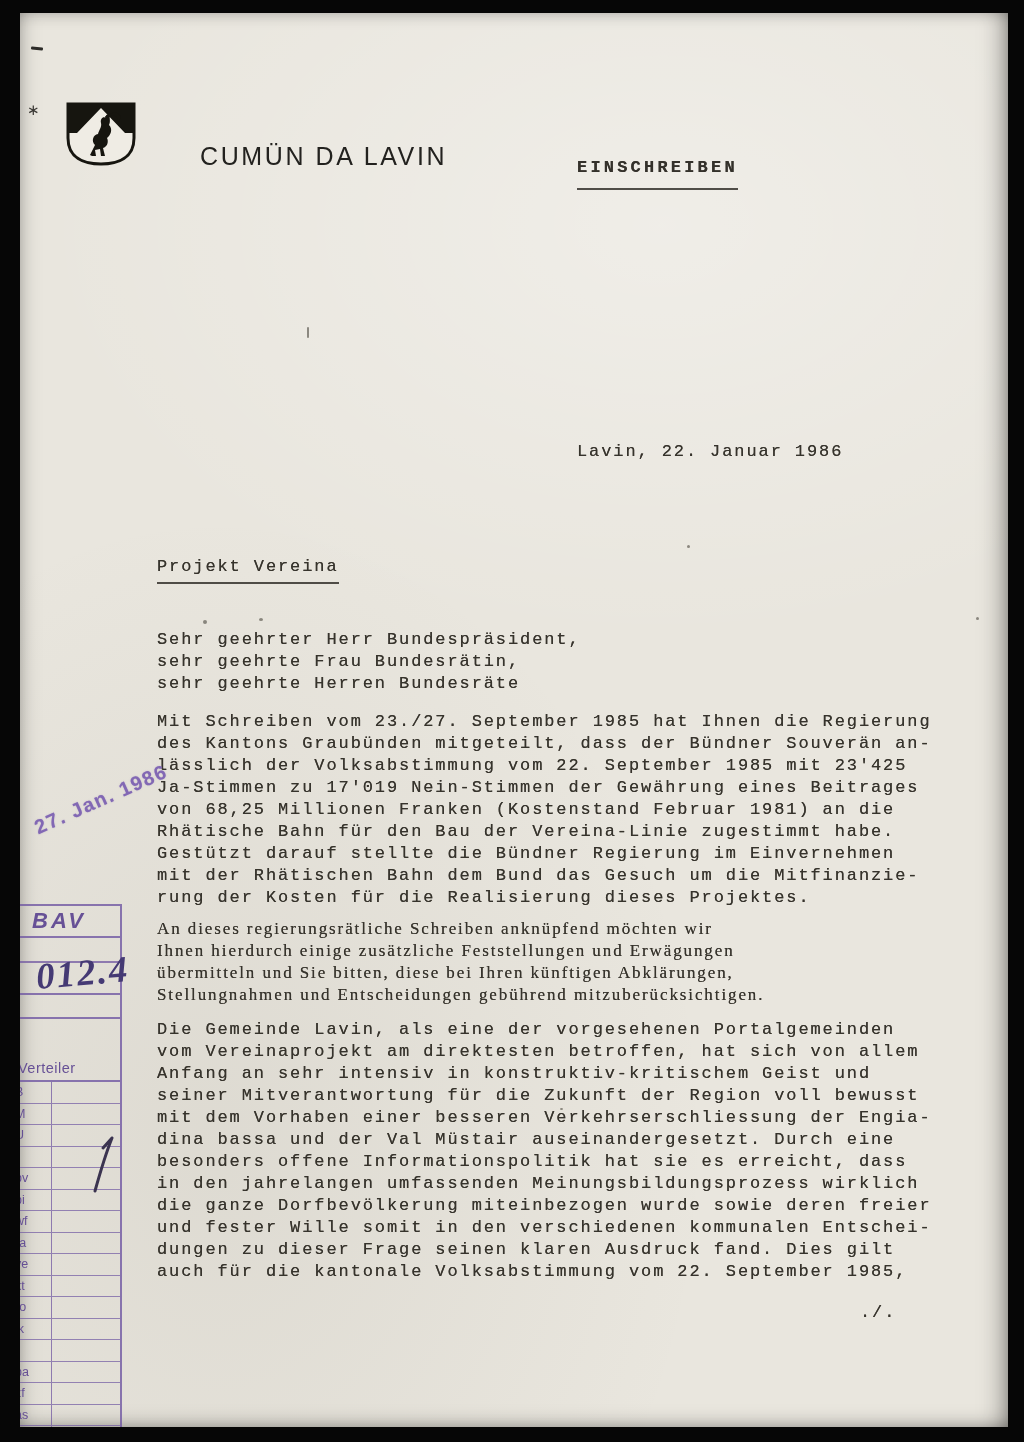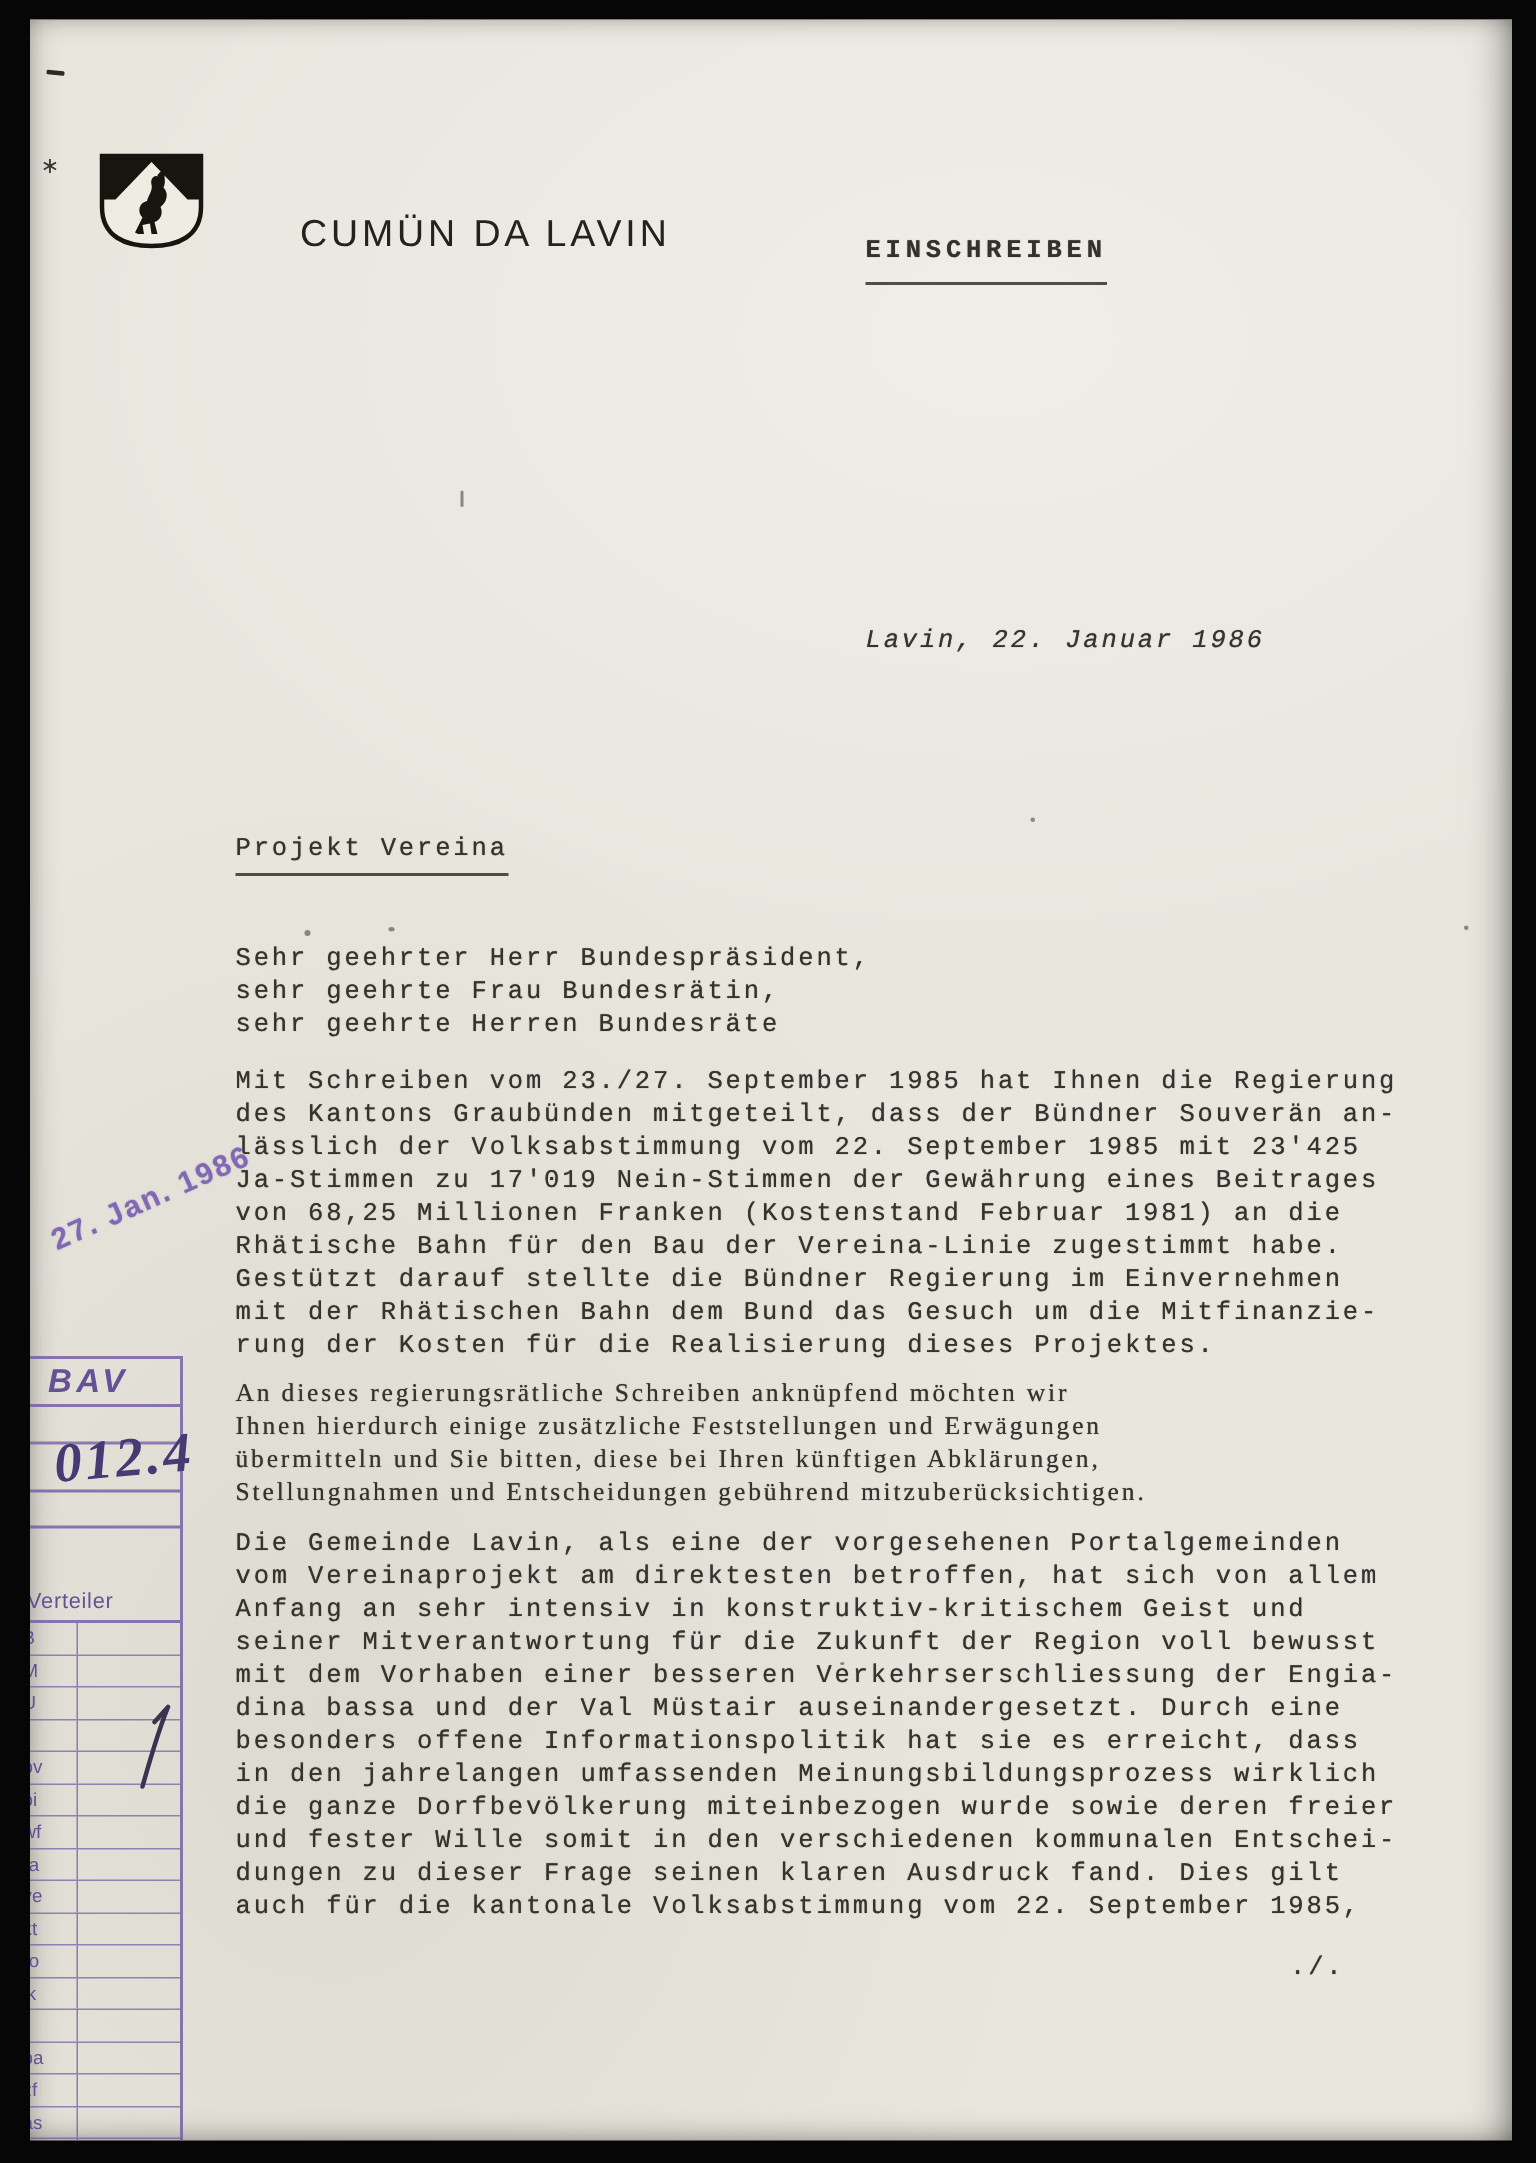--- a/index.html
+++ b/index.html
@@ -54,21 +54,21 @@
     font-family:"Liberation Mono", monospace;
     font-size:17px;
     font-weight:bold;
     letter-spacing:3.2px;
     color:#34312b;
     border-bottom:2px solid rgba(52,49,43,0.85);
     padding-bottom:11px;
     text-shadow:0 0 0.6px rgba(45,42,34,0.75);
   }
   .recipient{left:557px;top:191px;}
-  .dateline{left:557px;top:404px;font-style:italic;}
+  .dateline{left:557px;top:428px;}
   .subject{
     left:137px;top:543px;
     border-bottom:2px solid rgba(52,49,43,0.85);
     padding-bottom:4px;
   }
   .salutation{left:137px;top:616px;}
   .p1{left:137px;top:698px;}
   .p2{left:137px;top:905px;font-family:Liberation Serif, serif;}
   .p3{left:137px;top:1006px;}
   .contmark{left:840px;top:1289px;}

